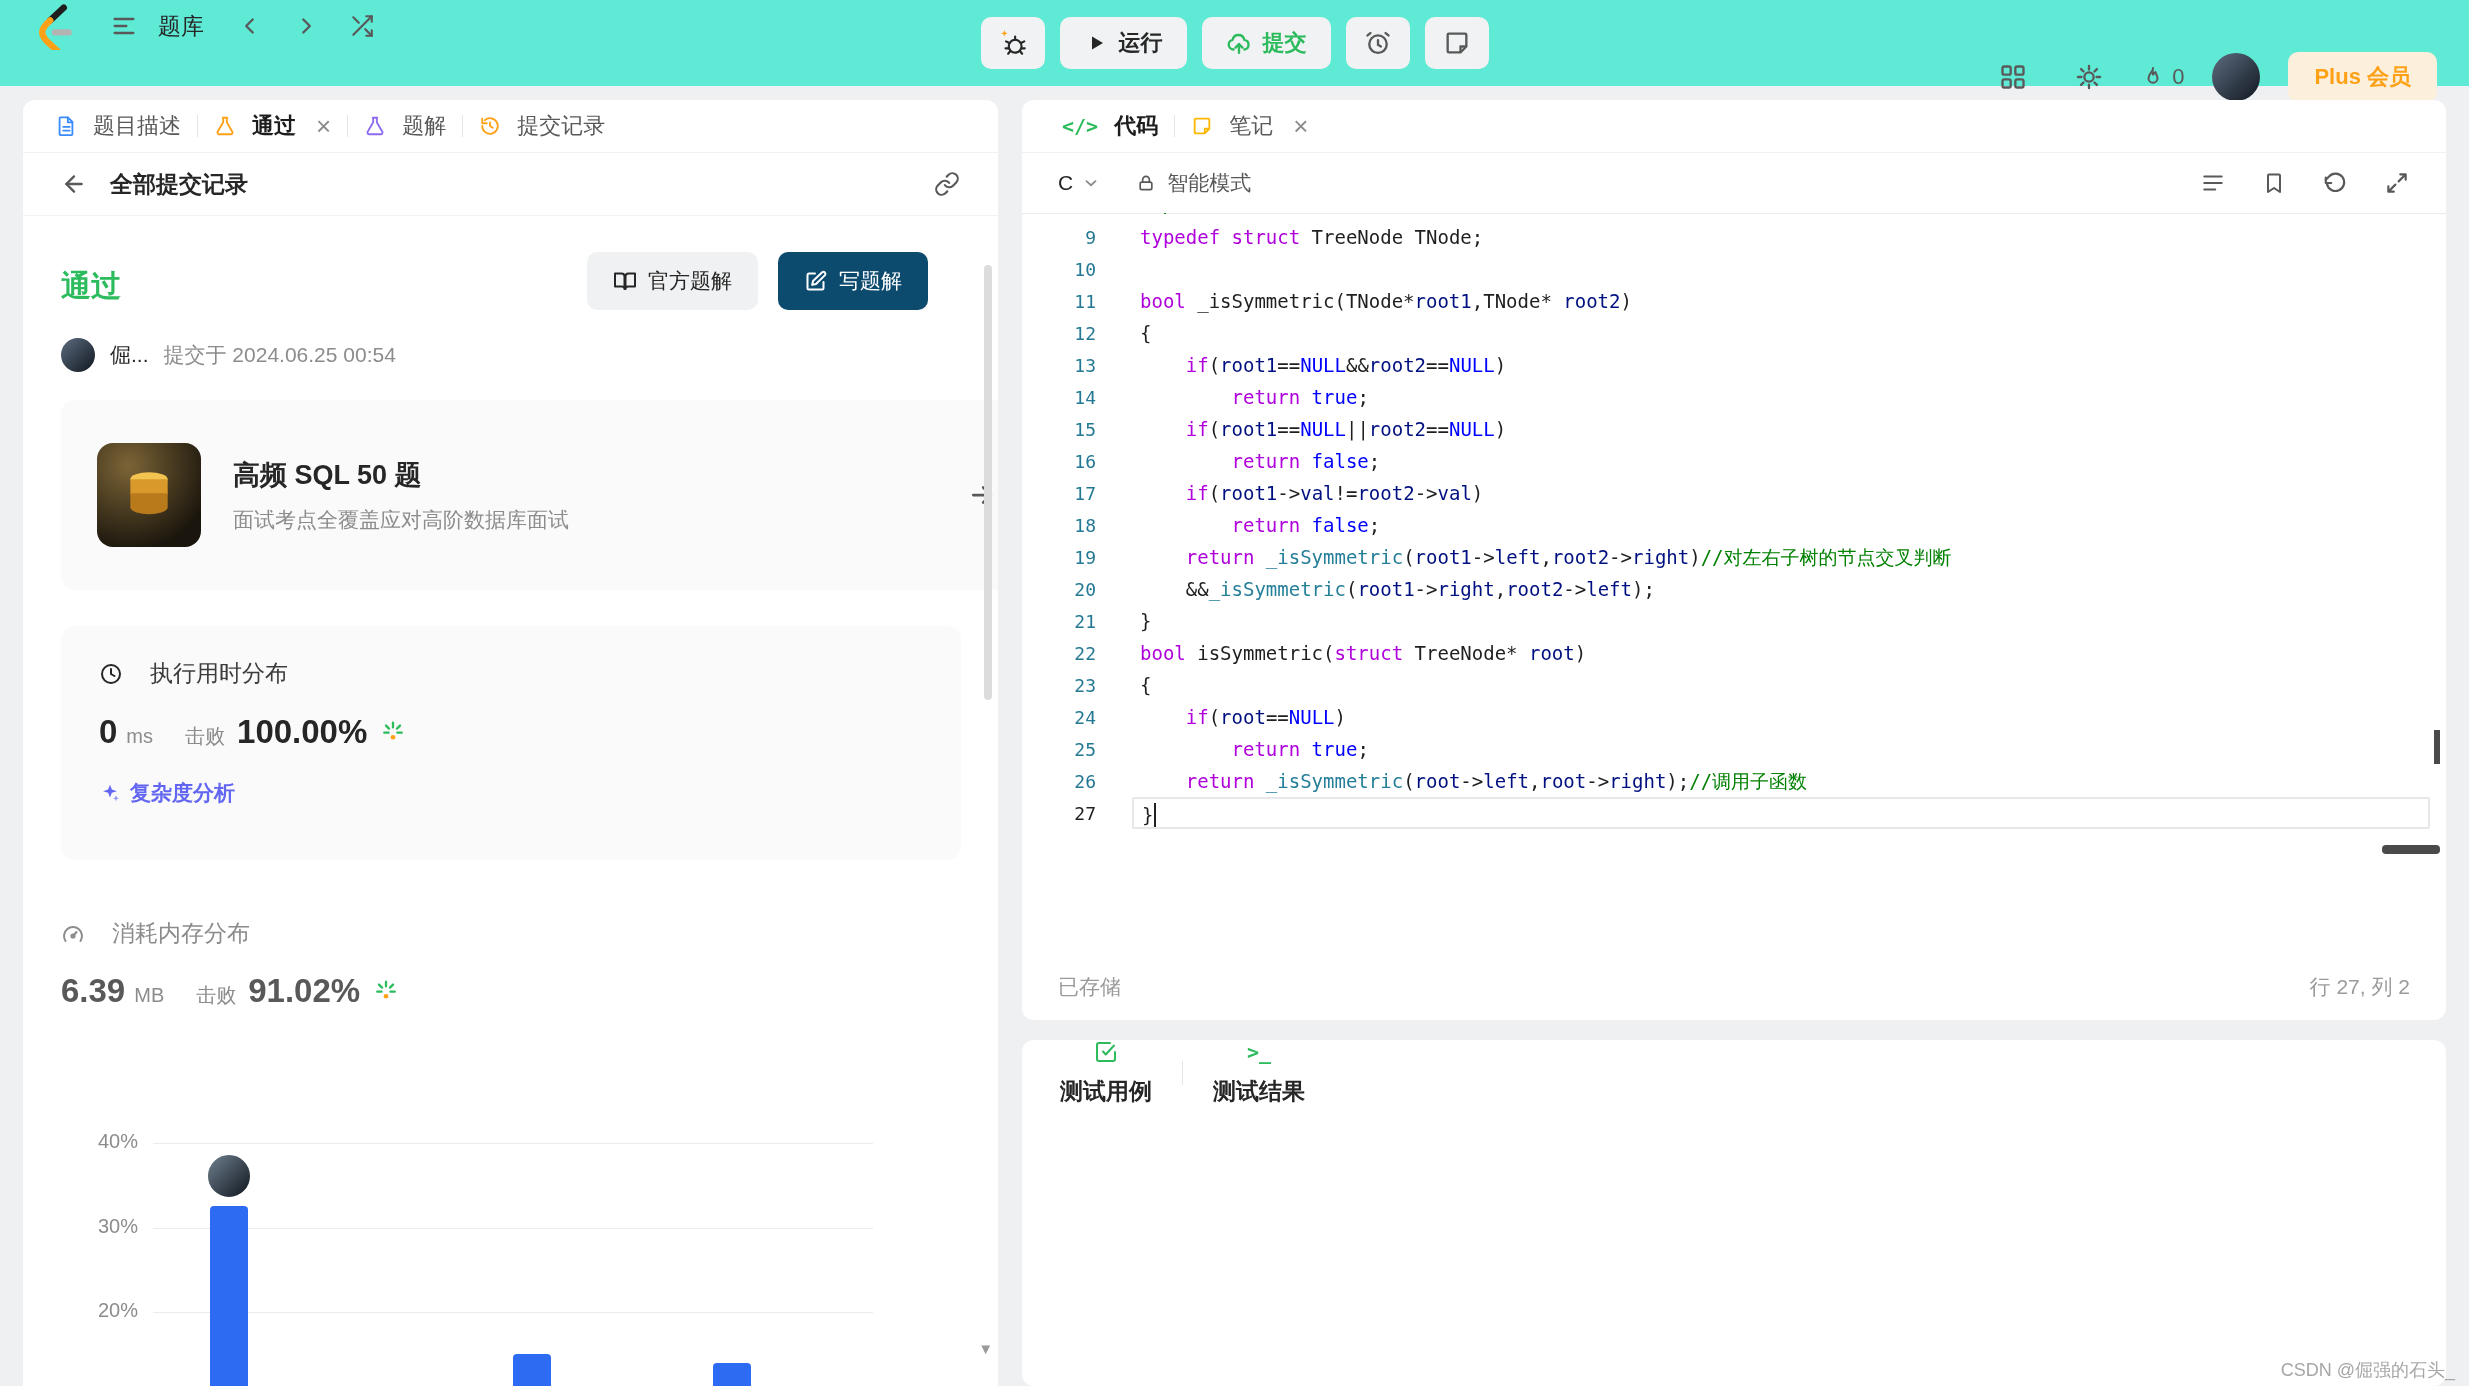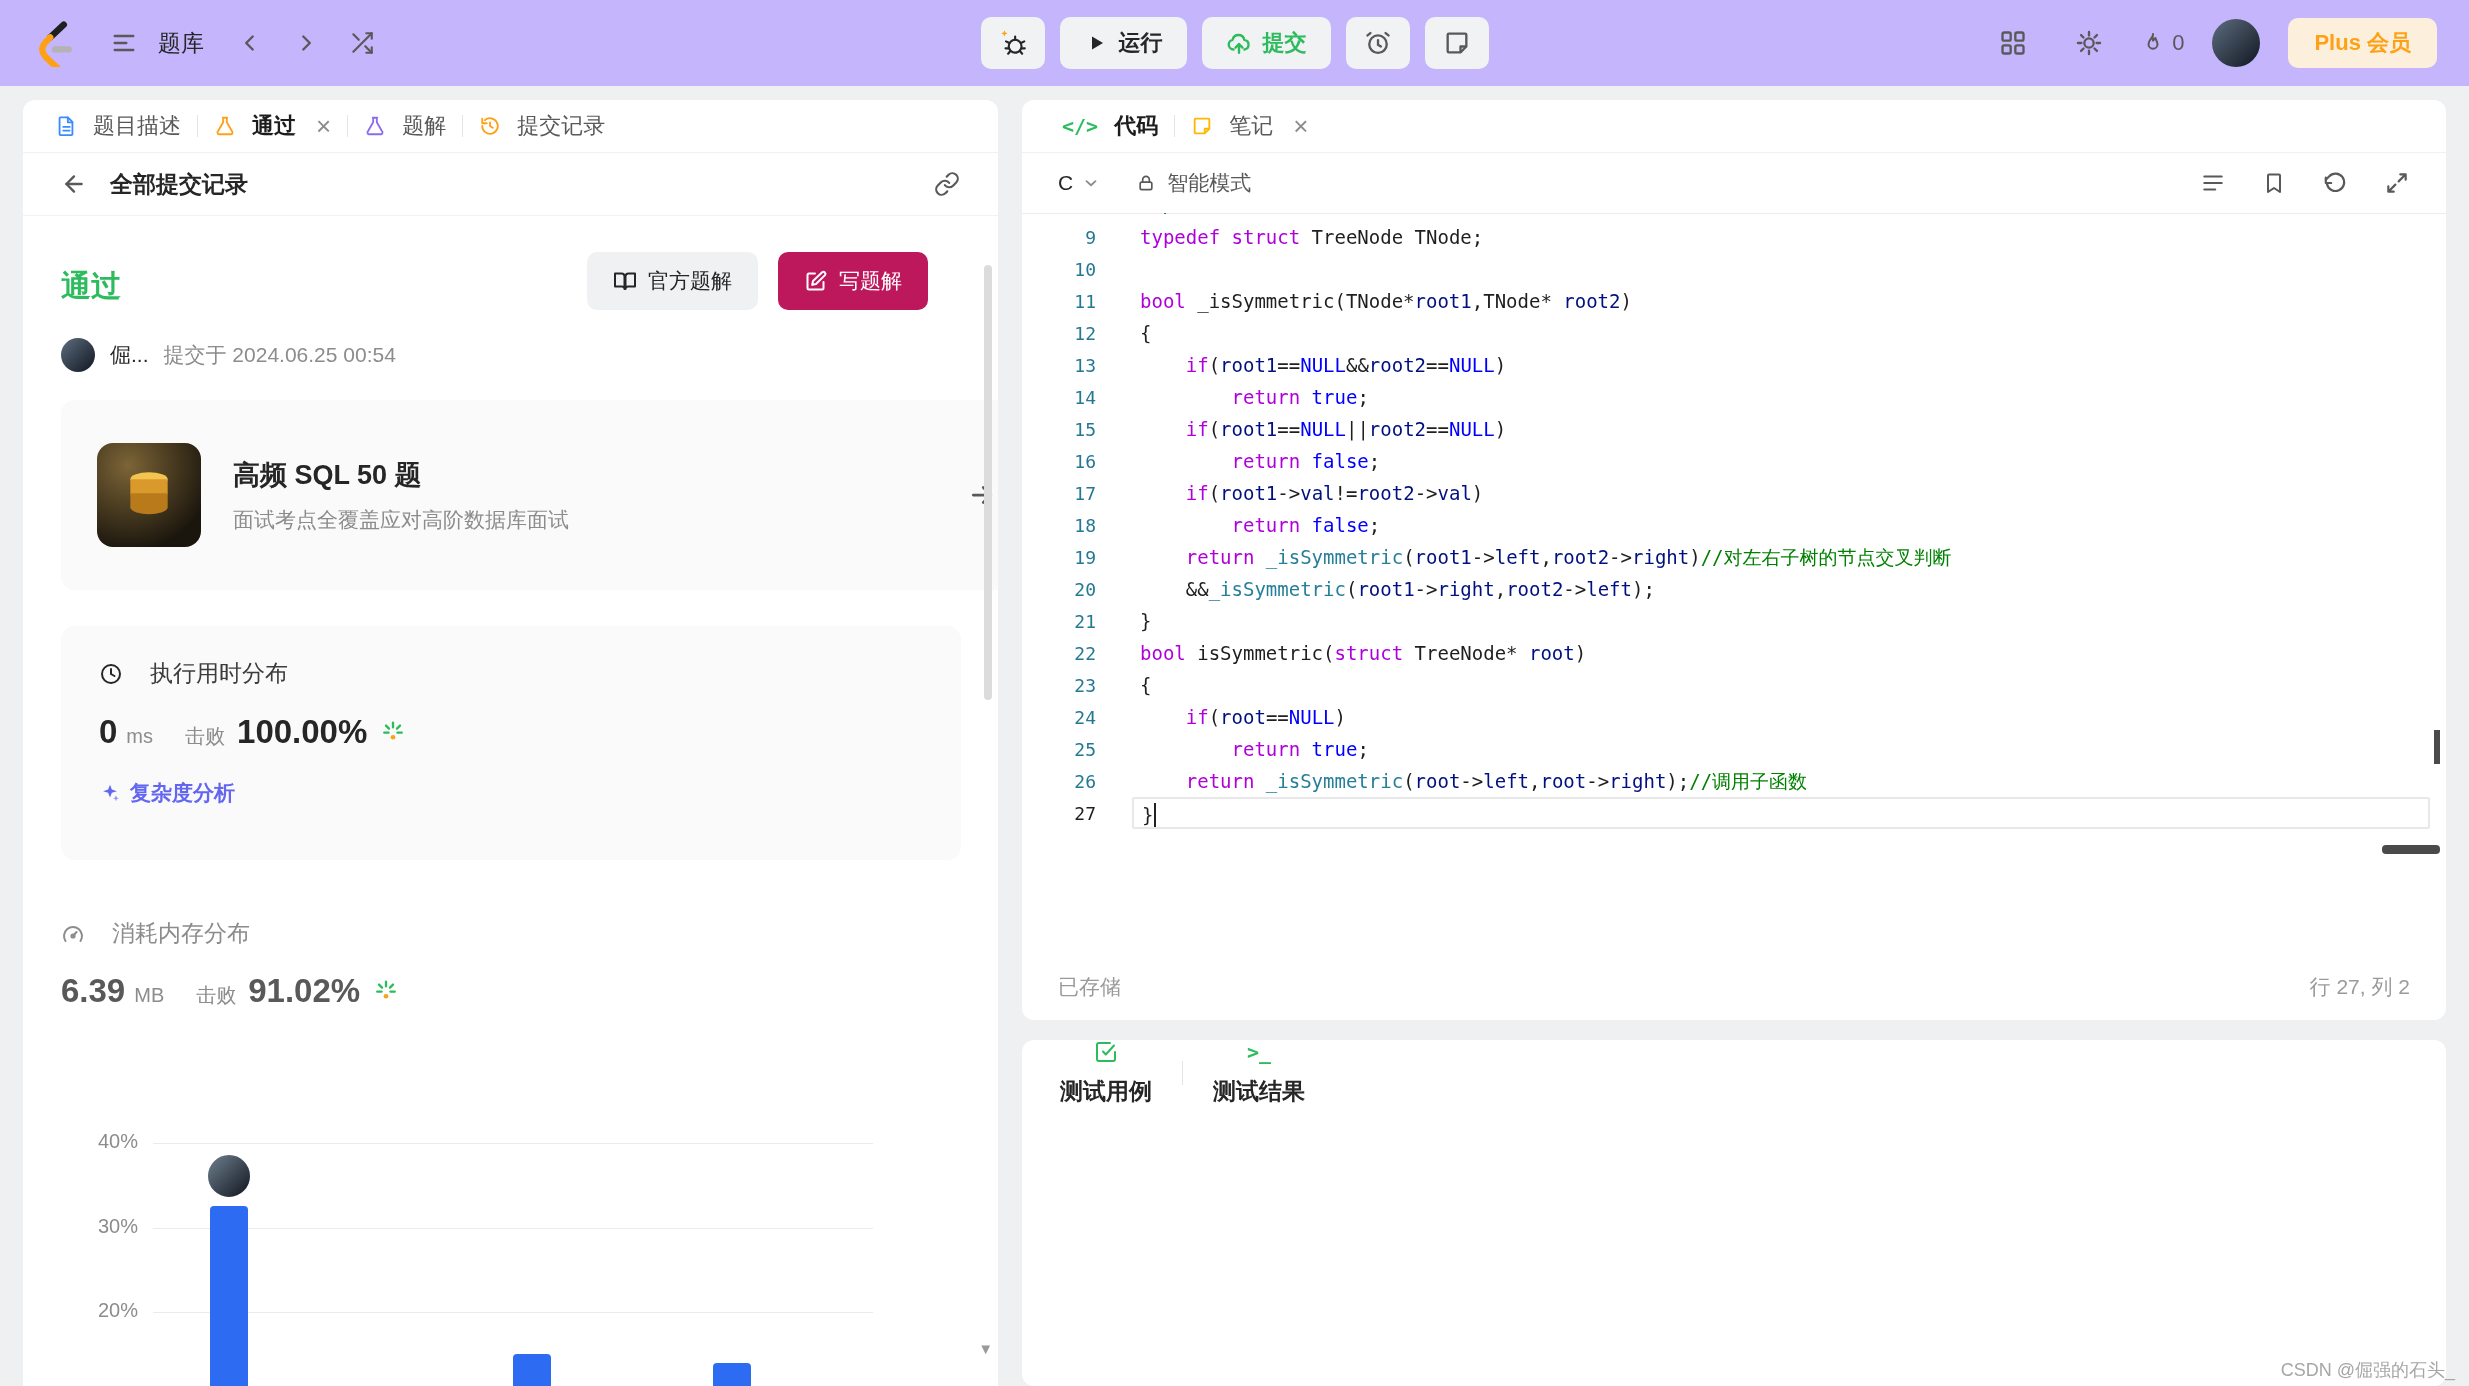--- a/index.html
+++ b/index.html
@@ -1,20 +1,20 @@
 <!DOCTYPE html>
 <html><head>
 <meta charset="utf-8">
 <style>
   html,body{margin:0;padding:0;background:#e9eaec;}
   #app{position:relative;width:2469px;height:1386px;background:#eff0f2;overflow:hidden;
        font-family:"Liberation Sans","DejaVu Sans",sans-serif;color:#262626;}
 
   
-  .topbar{position:absolute;left:0;top:0;right:0;height:86px;background:#c4b5fd;display:flex;padding:0 32px;}
+  .topbar{position:absolute;left:0;top:0;right:0;height:86px;background:#5eead4;display:flex;padding:0 32px;flex-direction:column;}
   .hleft{display:flex;align-items:center;gap:8px;}
   .logo{width:46px;height:52px;display:flex;align-items:center;justify-content:center;margin-right:14px;}
   .icon-btn{width:48px;height:48px;border-radius:8px;display:flex;align-items:center;justify-content:center;color:#595959;}
   .nav-title{font-size:23px;color:#262626;margin:0 14px 0 2px;}
   .hcenter{position:absolute;left:50%;transform:translateX(-50%);top:0;height:86px;display:flex;align-items:center;gap:15px;}
   .hbox{background:#f1f2f3;border-radius:10px;height:52px;display:flex;align-items:center;justify-content:center;gap:11px;padding:0 24px;}
   .hbox.sq{width:64px;padding:0;}
   .run-label{font-size:22px;color:#262626;font-weight:600;}
   .submit-label{font-size:22px;color:#2cbb5d;font-weight:600;}
   .hright{margin-left:auto;display:flex;align-items:center;gap:28px;}
@@ -37,21 +37,21 @@
 
   
   .subheader{height:62px;display:flex;align-items:center;gap:23px;padding:0 38px;border-bottom:1px solid #f2f2f2;color:#595959;}
   .subheader-title{font-size:23px;font-weight:700;color:#262626;}
   .link-btn{margin-left:auto;color:#595959;display:flex;}
 
   #pass-title{position:absolute;top:166px;left:38px;font-size:30px;font-weight:700;color:#2cbb5d;}
   #sub-actions{position:absolute;top:152px;right:70px;display:flex;gap:20px;}
   .btn{height:58px;border-radius:10px;display:flex;align-items:center;gap:11px;padding:0 26px;font-size:21px;white-space:nowrap;}
   .btn.gray{background:#f0f1f2;color:#262626;}
-  .btn.green{background:#be185d;color:#fff;}
+  .btn.green{background:#0c4a6e;color:#fff;}
   #author-row{position:absolute;top:238px;left:38px;display:flex;align-items:center;gap:15px;}
   .avatar-sm{width:34px;height:34px;border-radius:50%;background:linear-gradient(135deg,#5d6d80,#10161f);}
   .author-name{font-size:21px;color:#262626;}
   .author-date{font-size:21px;color:#8c8c8c;}
 
   #promo-card{position:absolute;top:300px;left:38px;width:900px;height:190px;background:#fafafa;border-radius:14px;
               display:flex;align-items:center;padding:0 36px;gap:32px;}
   .promo-icon{width:104px;height:104px;border-radius:16px;background:radial-gradient(circle at 30% 22%,#7c6436,#1b160d 78%);
               display:flex;align-items:center;justify-content:center;flex:none;}
   .promo-title{font-size:27px;font-weight:600;color:#262626;}

